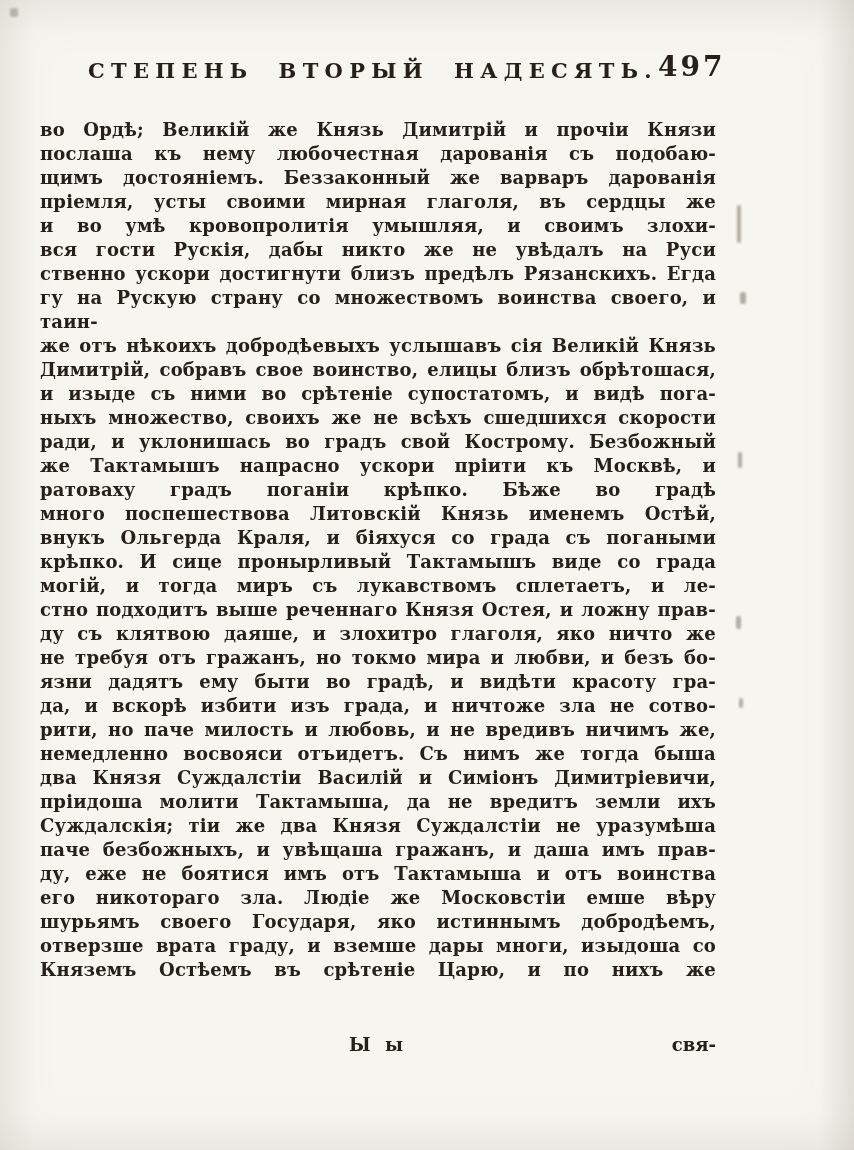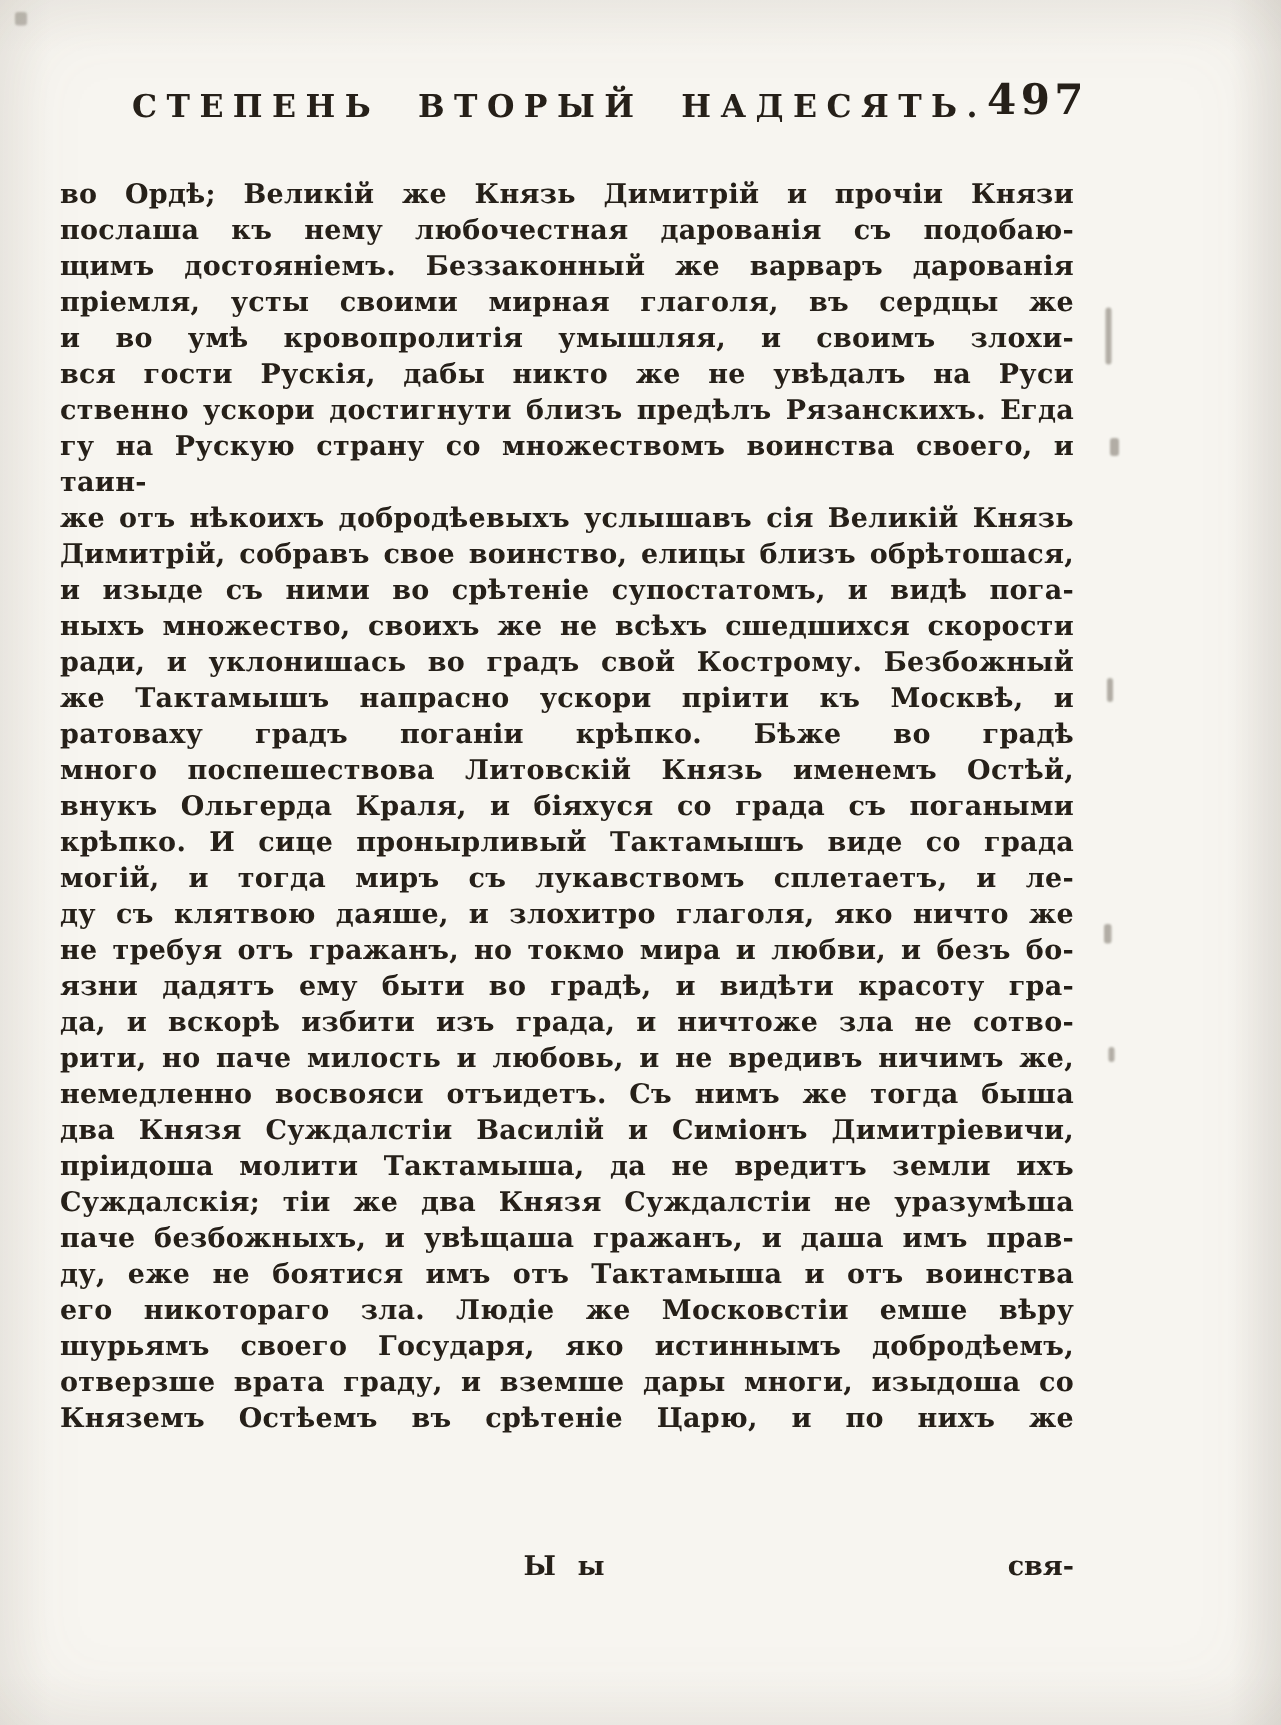--- a/index.html
+++ b/index.html
@@ -117,20 +117,21 @@
       <div class="line">Димитрій, собравъ свое воинство, елицы близъ обрѣтошася,</div>
       <div class="line">и изыде съ ними во срѣтеніе супостатомъ, и видѣ пога-</div>
       <div class="line">ныхъ множество, своихъ же не всѣхъ сшедшихся скорости</div>
       <div class="line">ради, и уклонишась во градъ свой Кострому. Безбожный</div>
       <div class="line">же Тактамышъ напрасно ускори пріити къ Москвѣ, и</div>
       <div class="line">ратоваху градъ поганіи крѣпко. Бѣже во градѣ</div>
       <div class="line">много поспешествова Литовскій Князь именемъ Остѣй,</div>
       <div class="line">внукъ Ольгерда Краля, и біяхуся со града съ погаными</div>
       <div class="line">крѣпко. И сице пронырливый Тактамышъ виде со града</div>
       <div class="line">могій, и тогда миръ съ лукавствомъ сплетаетъ, и ле-</div>
+      <div class="line">стно подходитъ выше реченнаго Князя Остея, и ложну прав-</div>
       <div class="line">ду съ клятвою даяше, и злохитро глаголя, яко ничто же</div>
       <div class="line">не требуя отъ гражанъ, но токмо мира и любви, и безъ бо-</div>
       <div class="line">язни дадятъ ему быти во градѣ, и видѣти красоту гра-</div>
       <div class="line">да, и вскорѣ избити изъ града, и ничтоже зла не сотво-</div>
       <div class="line">рити, но паче милость и любовь, и не вредивъ ничимъ же,</div>
       <div class="line">немедленно восвояси отъидетъ. Съ нимъ же тогда быша</div>
       <div class="line">два Князя Суждалстіи Василій и Симіонъ Димитріевичи,</div>
       <div class="line">пріидоша молити Тактамыша, да не вредитъ земли ихъ</div>
       <div class="line">Суждалскія; тіи же два Князя Суждалстіи не уразумѣша</div>
       <div class="line">паче безбожныхъ, и увѣщаша гражанъ, и даша имъ прав-</div>

